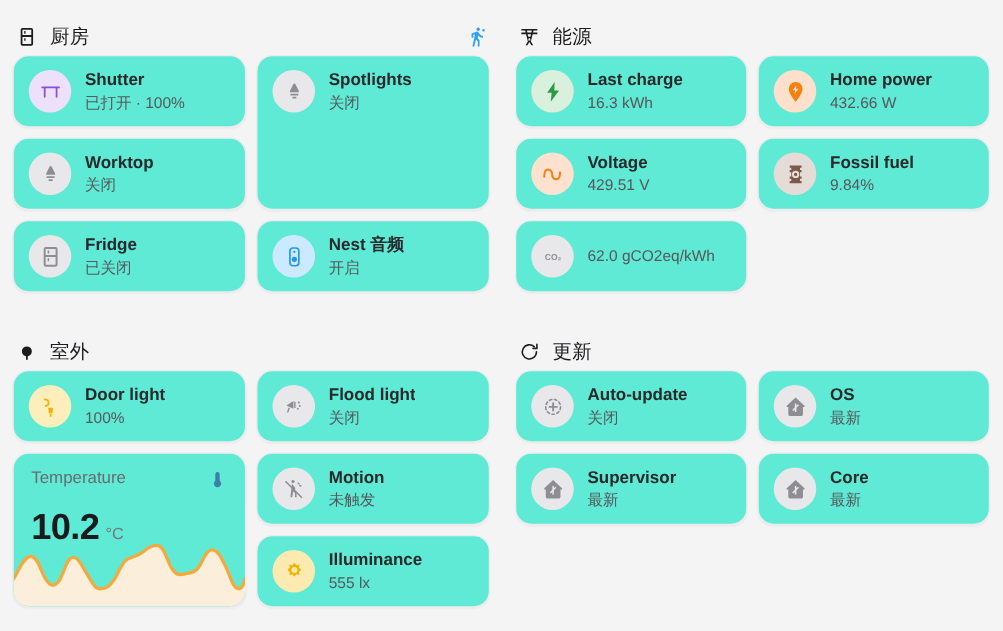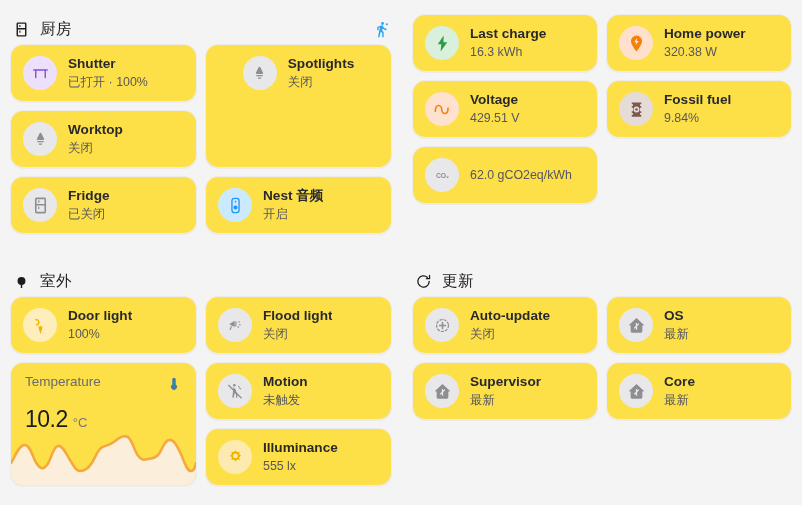--- a/index.html
+++ b/index.html
@@ -58,21 +58,21 @@
 
   
   .grid {
     display: grid;
     grid-template-columns: 1fr 1fr;
     gap: 8px;
     align-content: start;
   }
 
   .card {
-    background: #fde047;
+    background: #5eead4;
     border: 1px solid #ececee;
     border-radius: 13px;
     min-height: 58px;
     display: flex;
     align-items: center;
     gap: 11px;
     padding: 0 12px;
     box-shadow: 0 1px 1px rgba(0,0,0,0.035);
     overflow: hidden;
   }
@@ -111,21 +111,21 @@
   .badge.orange { background: #ffe0cc; color: #f4810d; }
   .badge.peach  { background: #ffe1d0; color: #f4810d; }
   .badge.brown  { background: #e5dcd8; color: #7b5a4c; }
   .badge.blue   { background: #cceaff; color: #2196f3; }
   .badge.yellow { background: #fdeebb; color: #f0b400; }
   .badge.yellow2{ background: #fdeab0; color: #f3b200; }
 
   
   .card.tall {
     flex-direction: column;
-    align-items: center;
+    align-items: flex-start;
     justify-content: flex-start;
     grid-row: span 2;
     padding: 11px 12px;
     gap: 0;
   }
   .card.tall .top-row {
     display: flex; align-items: center; gap: 11px;
   }
   .card.tall .slider-skeleton {
     margin-top: 12px;
@@ -149,21 +149,21 @@
     justify-content: space-between;
     padding: 11px 14px 0 14px;
   }
   .temp-label { font-size: 13.5px; color: #6a6a70; font-weight: 400; }
   .temp-ic { color: #3d7fa8; width: 16px; height: 20px; }
   .temp-ic svg { width: 100%; height: 100%; display: block; }
   .temp-value {
     padding: 1px 14px 0 14px;
     display: flex; align-items: baseline; gap: 5px;
   }
-  .temp-num { font-size: 23px; color: #1b1b1f; font-weight: 400; letter-spacing: -.5px; }
+  .temp-num { font-size: 29px; color: #1b1b1f; font-weight: 700; letter-spacing: -.5px; }
   .temp-unit { font-size: 13px; color: #77777d; }
   .temp-graph {
     position: absolute;
     left: 0; right: 0; bottom: 0;
     height: 62px;
   }
   .temp-graph svg { width: 100%; height: 100%; display: block; }
 
   
   .watermark {
@@ -263,20 +263,28 @@
         <div class="c-text">
           <div class="c-name">Nest 音频</div>
           <div class="c-state">开启</div>
         </div>
       </div>
 
     </div>
   </div>
 
   <div class="quadrant">
+    <div class="sec-head">
+      <span class="sec-icon">
+        <svg viewBox="0 0 24 24" fill="currentColor">
+            <path d="M3 3h18v1.8h-4.3l-.5 2.2H21V9h-5.3l-2 8.2 2.6 4.3h-2.1L12 17.9l-2.2 3.6H7.7l2.6-4.3-2-8.2H3V7h4.8l-.5-2.2H3V3m6.2 1.8.5 2.2h4.6l.5-2.2H9.2m.9 4.2.7 2.8h2.4l.7-2.8h-3.8m1.2 4.6-.7 2.6h2.8l-.7-2.6h-1.4Z"></path>
+          </svg>
+      </span>
+      <span class="sec-title">能源</span>
+    </div>
 
     <div class="grid">
 
 
       <div class="card">
         <span class="badge green">
           <svg viewBox="0 0 24 24" fill="currentColor">
               <path d="M13.5 2 6 13h4.5l-.9 9L18 10.5h-4.8L13.5 2Z"></path>
             </svg>
         </span>
@@ -287,21 +295,21 @@
       </div>
 
       <div class="card">
         <span class="badge orange">
           <svg viewBox="0 0 24 24" fill="currentColor">
               <path d="M12 2a7 7 0 0 1 7 7c0 4.6-7 13-7 13S5 13.6 5 9a7 7 0 0 1 7-7m.8 3.2L9 10.3h2.5L10.9 14l4-5.2h-2.6l.5-3.6Z"></path>
             </svg>
         </span>
         <div class="c-text">
           <div class="c-name">Home power</div>
-          <div class="c-state">320.38 W</div>
+          <div class="c-state">432.66 W</div>
         </div>
       </div>
 
       <div class="card">
         <span class="badge peach">
           <svg viewBox="0 0 24 24" fill="none" stroke="currentColor" stroke-width="2" stroke-linecap="round">
             <path d="M3 14.5c0-5 1.8-7.5 4-7.5s4 2.5 4 5 1.8 5 4 5 4-2.5 4-7"></path>
           </svg>
         </span>
         <div class="c-text">

